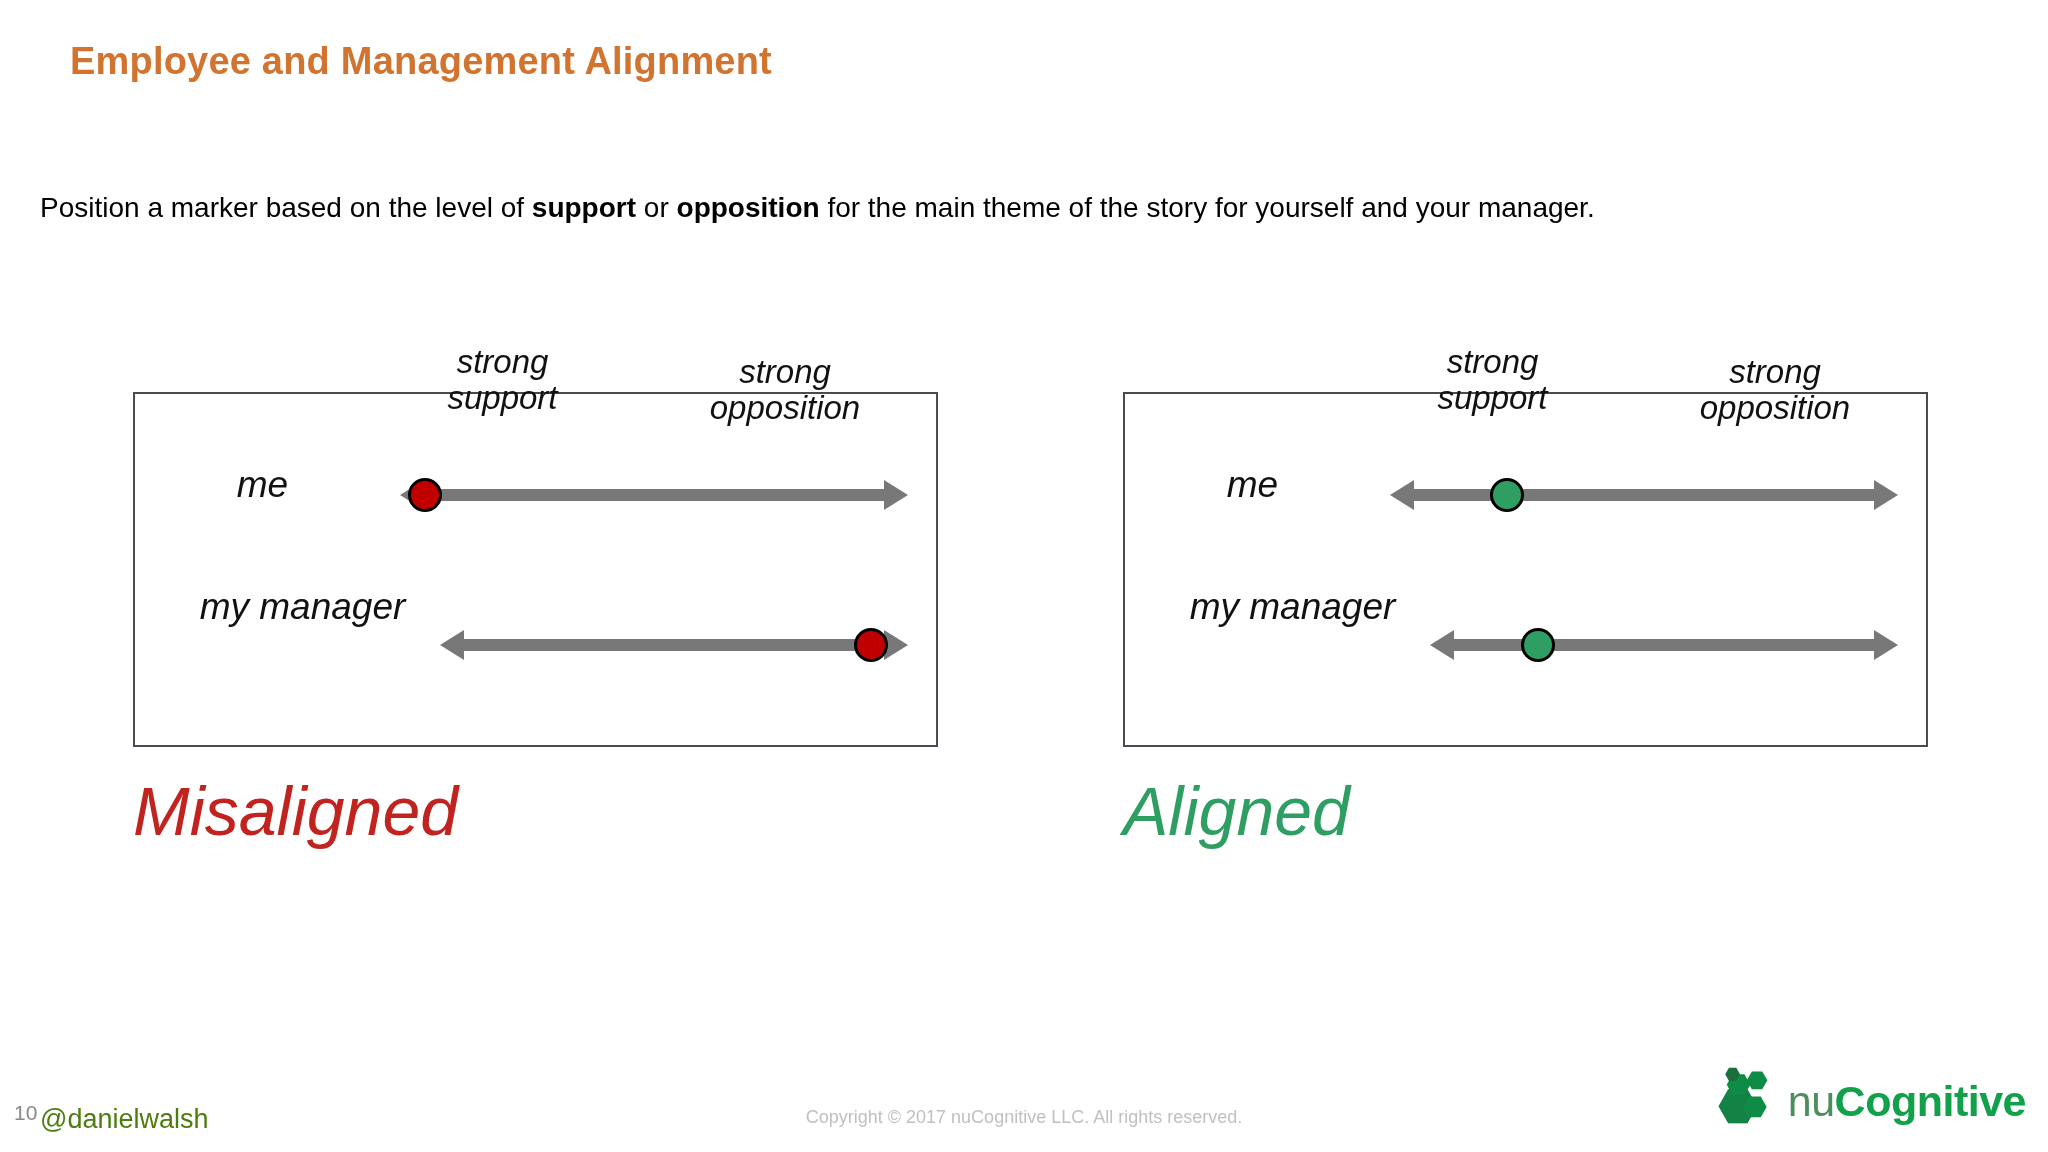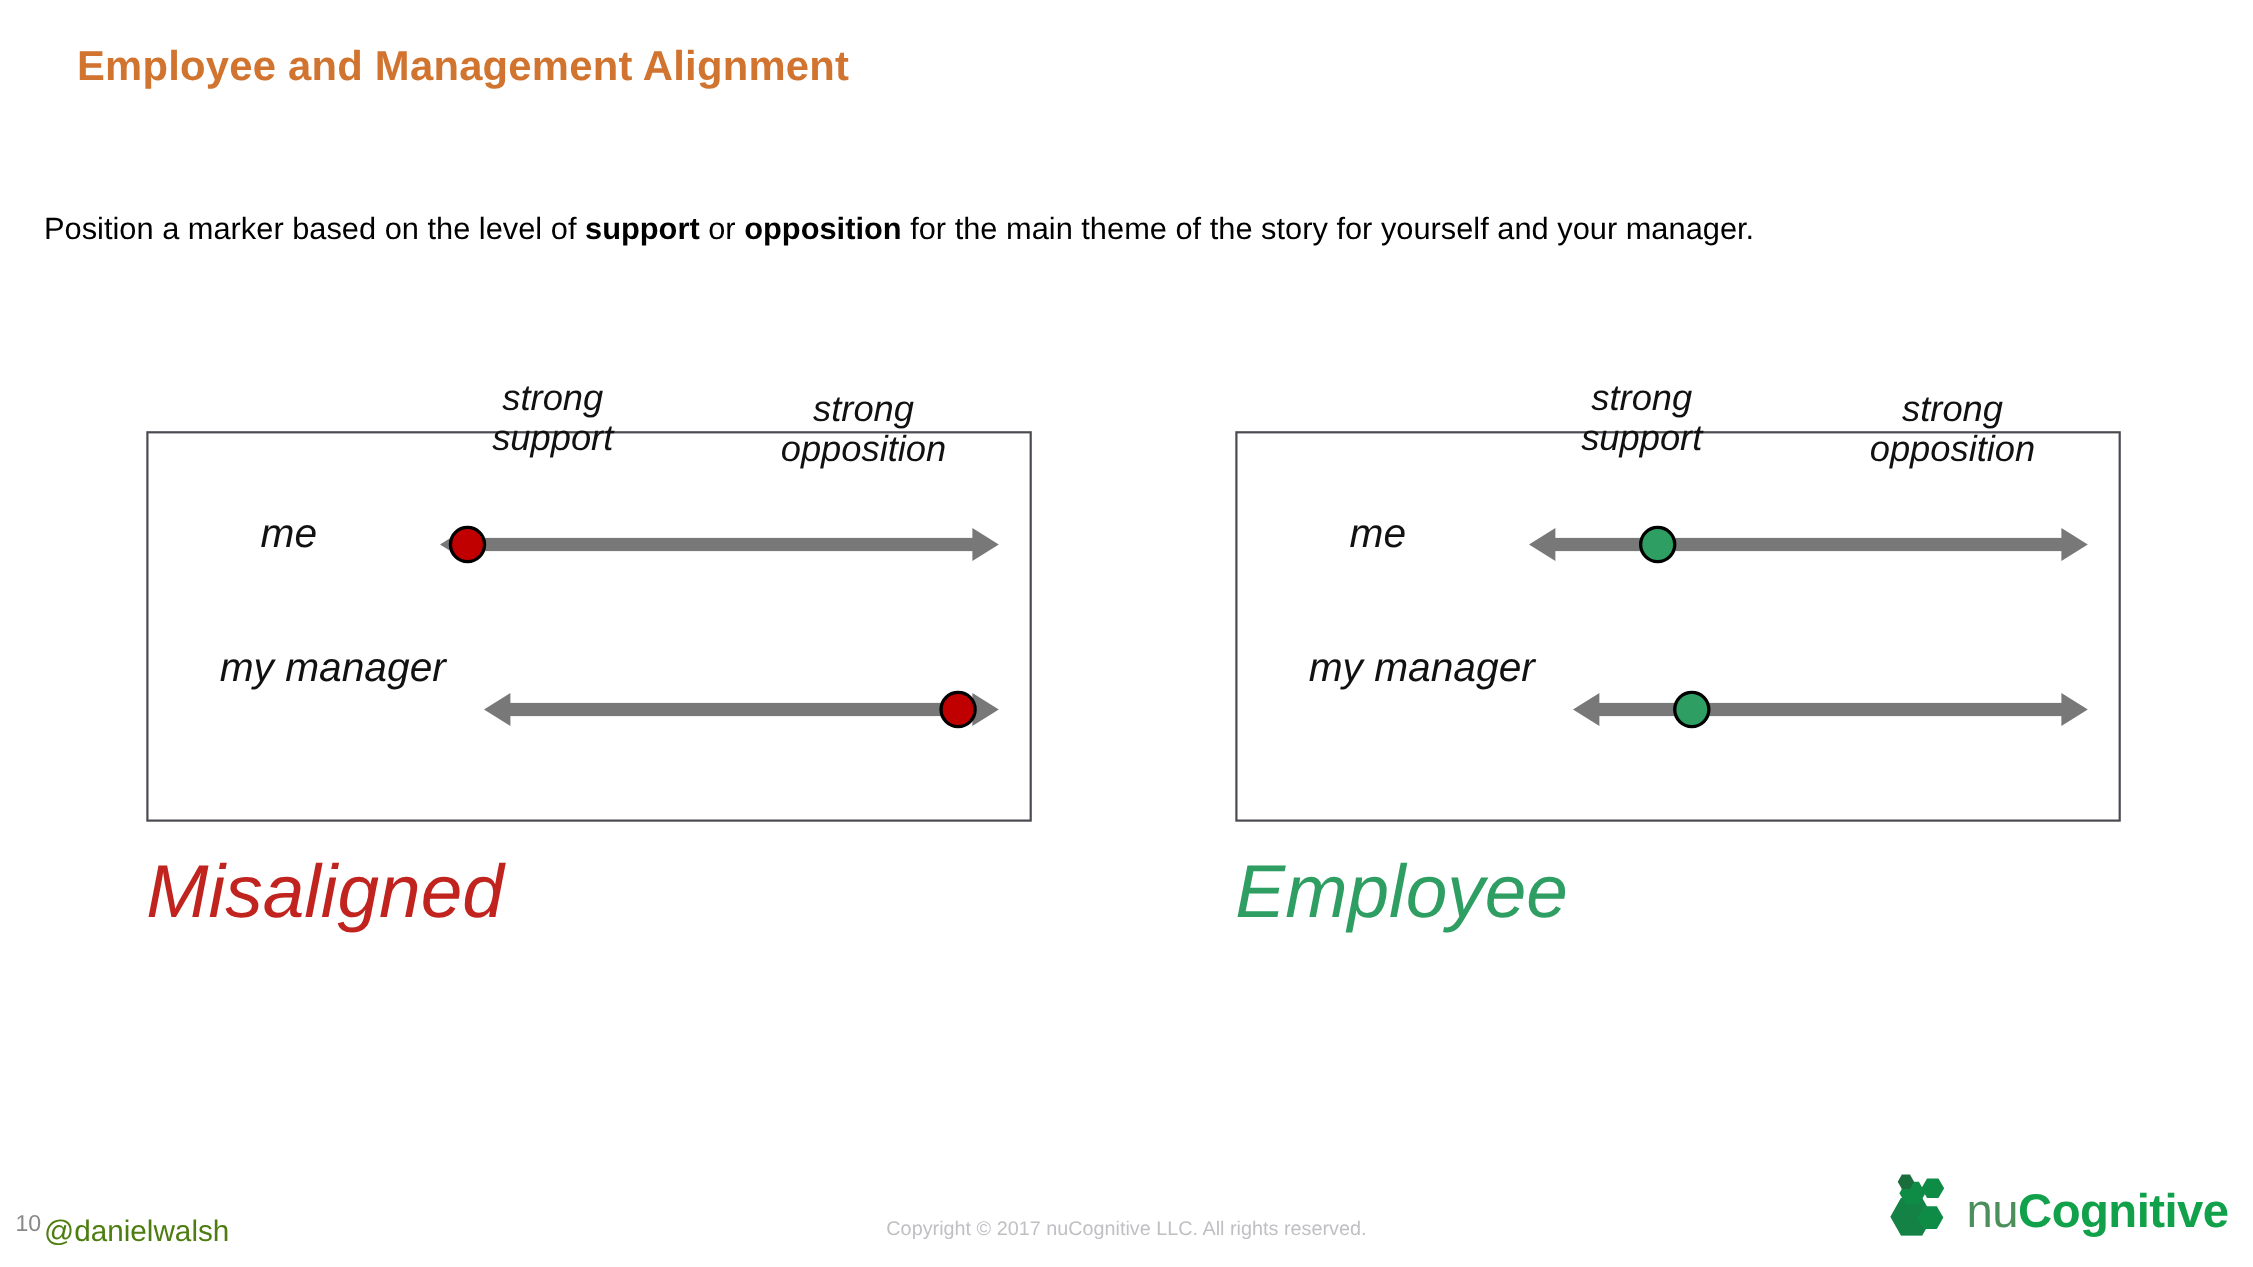--- a/index.html
+++ b/index.html
@@ -220,21 +220,21 @@
 manager</div>
       <div class="track">
         <div class="head left" style="border-right-color: rgb(120, 120, 120);"></div>
         <div class="bar" style="background: rgb(120, 120, 120);"></div>
         <div class="head right" style="border-left-color: rgb(120, 120, 120);"></div>
         <div class="marker green" id="m-r-1" style="left: 23%; background: rgb(46, 158, 99);"></div>
       </div>
     </div>
   </div>
 
-  <div class="verdict" id="verdict-right" style="color: rgb(46, 158, 99);">Employee</div>
+  <div class="verdict" id="verdict-right" style="color: rgb(46, 158, 99);">Aligned</div>
 
   <div class="slide-number">10</div>
   <div class="handle">@danielwalsh</div>
   <div class="copyright">Copyright © 2017 nuCognitive LLC. All rights reserved.</div>
 
   <div class="logo">
     <svg class="logo-mark" viewBox="0 0 100 100">
       <polygon points="30,34 56,34 69,57 56,80 30,80 17,57" fill="#0E8C46"></polygon>
       <polygon points="30,34 56,34 69,57 56,80 30,80 17,57" fill="#1A7A46" opacity="0.55"></polygon>
       <polygon points="58,44 74,44 82,58 74,72 58,72 50,58" fill="#0E8C46"></polygon>

